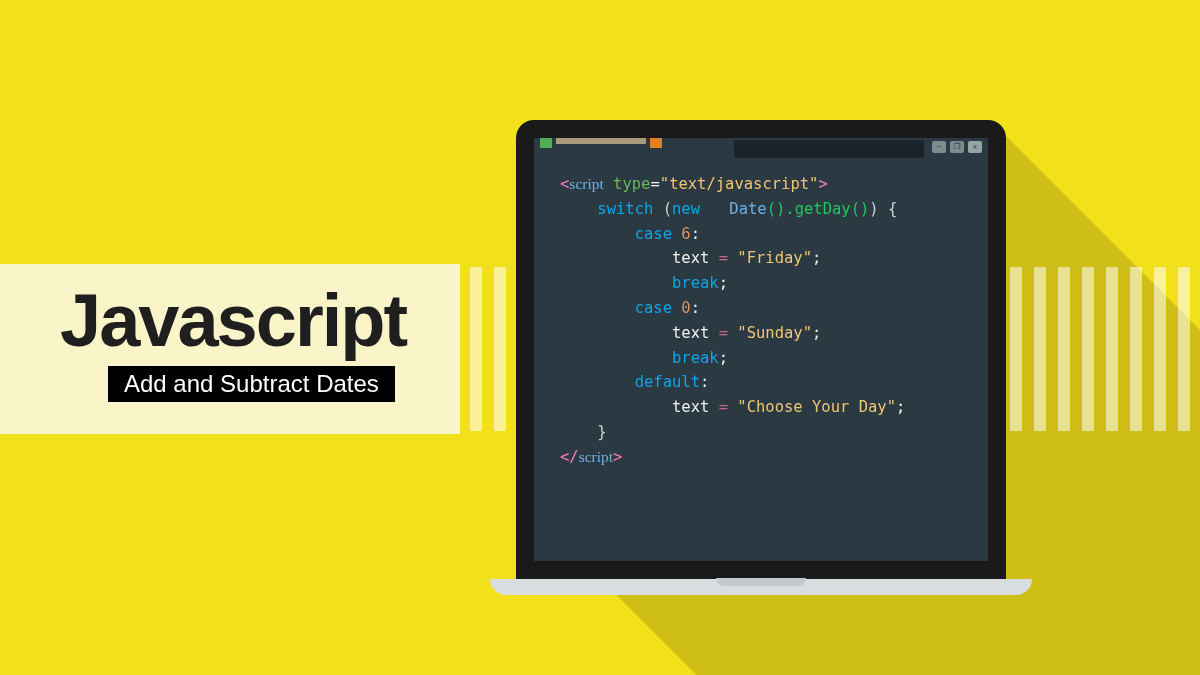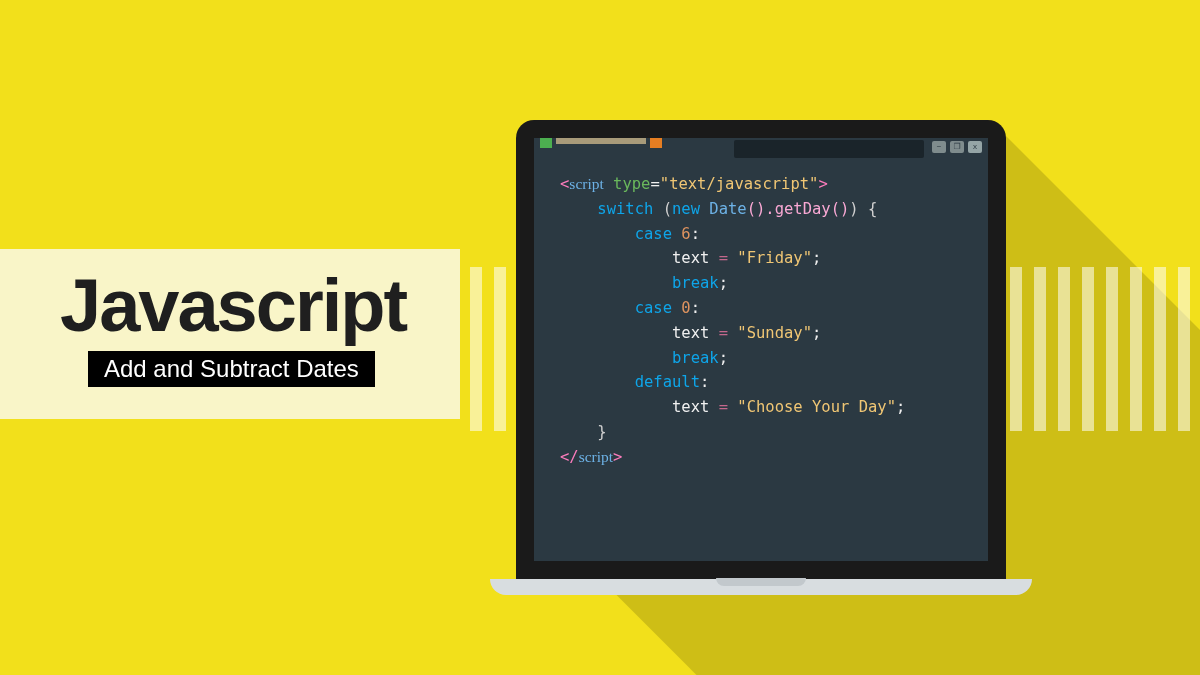--- a/index.html
+++ b/index.html
@@ -48,41 +48,41 @@
   .bars-right .bar {
     width: 12px;
     height: 164px;
     background: rgba(255,255,255,0.55);
   }
   
   
   .title-box {
     position: absolute;
     left: 0;
-    top: 249px;
+    top: 264px;
     width: 460px;
     height: 170px;
     background: #f9f5c8;
     padding: 20px 40px 20px 60px;
   }
   .title-main {
     font-size: 74px;
     font-weight: bold;
     color: #1f1f1f;
     letter-spacing: -2px;
     line-height: 1;
   }
   .title-sub {
     display: inline-block;
     background: #000;
     color: #fff;
     font-size: 24px;
     padding: 4px 16px;
     margin-top: 8px;
-    margin-left: 28px;
+    margin-left: 48px;
   }
   
   
   .laptop {
     position: absolute;
     left: 516px;
     top: 120px;
     width: 490px;
     height: 475px;
   }
@@ -195,22 +195,22 @@
     font-family: 'Consolas', 'Monaco', monospace;
     font-size: 15.5px;
     line-height: 1.6;
     color: #d0d0d0;
     white-space: pre;
   }
   .c-tag { color: #fc7cbc; }
   .c-attr { color: #6ab85c; text-align: right; }
   .c-str { color: #f0c674; }
   .c-kw { color: #0ea5e9; }
-  .c-func { color: #6db2e6; }
-  .c-call { color: #f9a8d4; }
+  .c-func { color: #6db2e6; margin-left: 20px; }
+  .c-call { color: #22c55e; }
   .c-num { color: #de935f; }
   .c-var { color: #f0f0f0; }
   .c-op { color: #c3688c; }
   .c-brace { color: #d0d0d0; }
   .c-bluetag { color: #6db2e6; font-family: Liberation Serif, serif; }
 </style>
 </head>
 <body>
 
 <div class="shadow2"></div>

